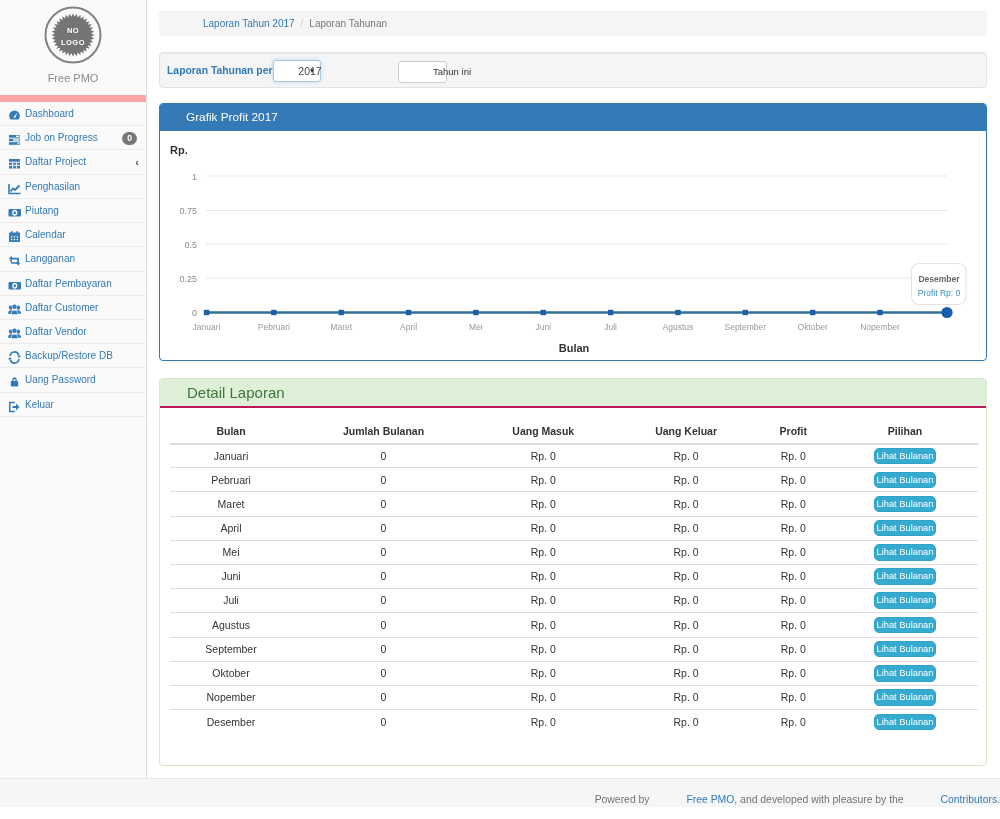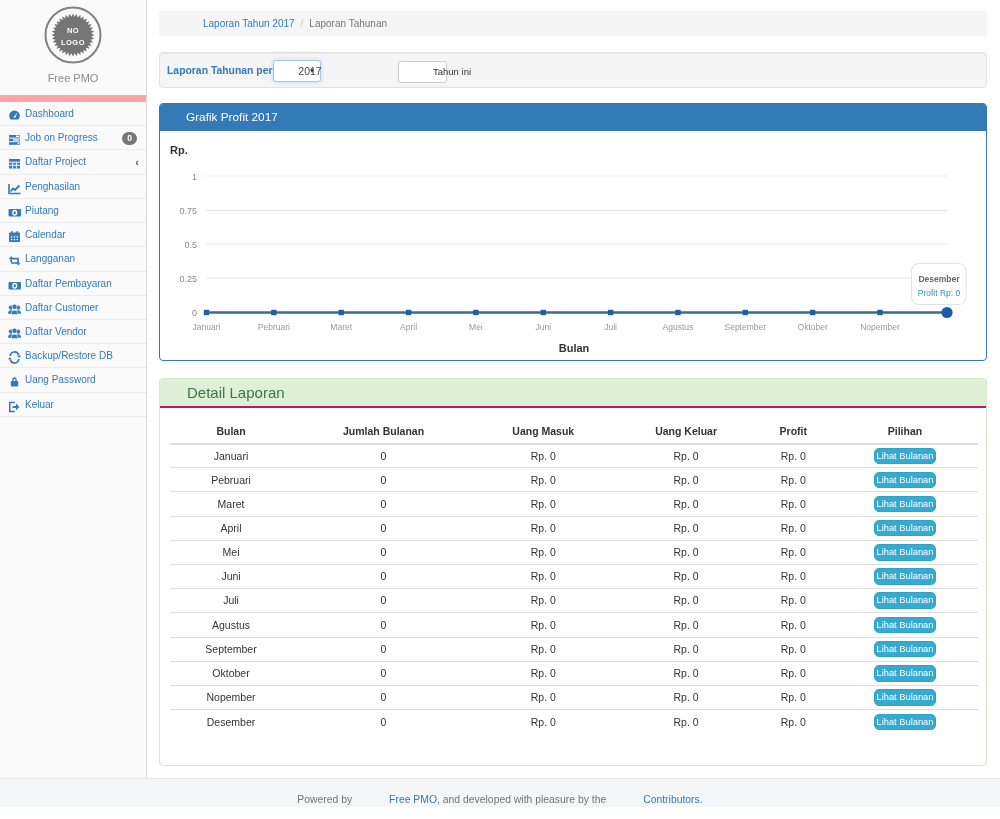--- a/index.html
+++ b/index.html
@@ -40,21 +40,21 @@
 table { border-collapse:collapse; table-layout:fixed; width:808px; margin:11.5px 0 0 9.5px; font-size:10.5px; color:#333; }
 th { font-weight:bold; border-bottom:2px solid #ddd; height:24px; padding:0; }
 td { border-top:1px solid #ddd; height:24.2px; padding:0; line-height:1; }
 tr.first td { border-top:none; }
 .c { text-align:center; } .r { text-align:center; padding-right:6px; }
 tr.total td { font-weight:bold; }
 .btn-xs { display:inline-block; width:62px; height:16.5px; line-height:15.5px; border-radius:5px; background:#36abd2; border:1px solid #31a1c6; color:#fff; font-size:9.3px; text-align:center; white-space:nowrap; vertical-align:middle; }
 
 
 #footer { position:absolute; left:0; top:778px; width:1000px; height:41px; background:#f5f6f7; border-top:1px solid #e7e7e7; }
-#footer p { position:absolute; left:0; width:1000px; top:15px; text-align:center; font-size:10.4px; color:#737373; }
+#footer p { position:absolute; left:0; width:1000px; top:15px; text-align:right; font-size:10.4px; color:#737373; }
 </style>
 </head>
 <body>
 <div id="page">
   <div id="sidebar">
     <svg width="60" height="60" style="position:absolute;left:43px;top:5px" viewBox="0 0 60 60">
       <circle cx="30" cy="30" r="27.5" fill="none" stroke="#828282" stroke-width="2"></circle>
       <g id="burst">
           <polygon points="30.00,8.50 31.59,11.87 33.73,8.83 34.71,12.42 37.35,9.80 37.69,13.51 40.75,11.38 40.44,15.09 43.82,13.53 42.87,17.13 46.47,16.18 44.91,19.56 48.62,19.25 46.49,22.31 50.20,22.65 47.58,25.29 51.17,26.27 48.13,28.41 51.50,30.00 48.13,31.59 51.17,33.73 47.58,34.71 50.20,37.35 46.49,37.69 48.62,40.75 44.91,40.44 46.47,43.82 42.87,42.87 43.82,46.47 40.44,44.91 40.75,48.62 37.69,46.49 37.35,50.20 34.71,47.58 33.73,51.17 31.59,48.13 30.00,51.50 28.41,48.13 26.27,51.17 25.29,47.58 22.65,50.20 22.31,46.49 19.25,48.62 19.56,44.91 16.18,46.47 17.13,42.87 13.53,43.82 15.09,40.44 11.38,40.75 13.51,37.69 9.80,37.35 12.42,34.71 8.83,33.73 11.87,31.59 8.50,30.00 11.87,28.41 8.83,26.27 12.42,25.29 9.80,22.65 13.51,22.31 11.38,19.25 15.09,19.56 13.53,16.18 17.13,17.13 16.18,13.53 19.56,15.09 19.25,11.38 22.31,13.51 22.65,9.80 25.29,12.42 26.27,8.83 28.41,11.87" fill="#757575"></polygon>
         </g>

